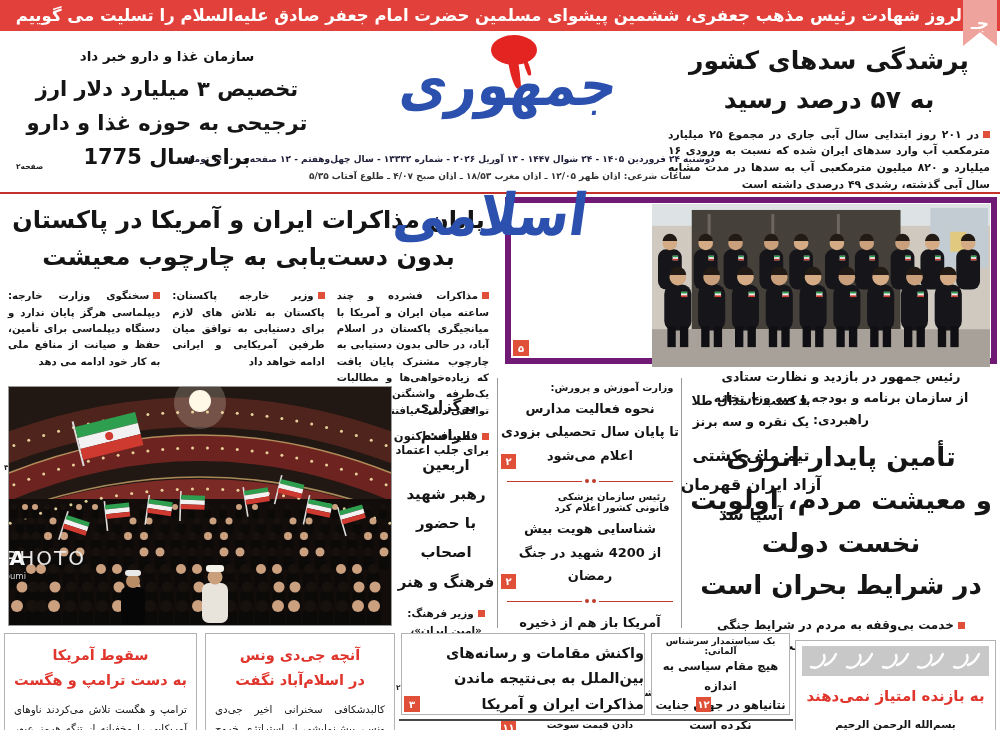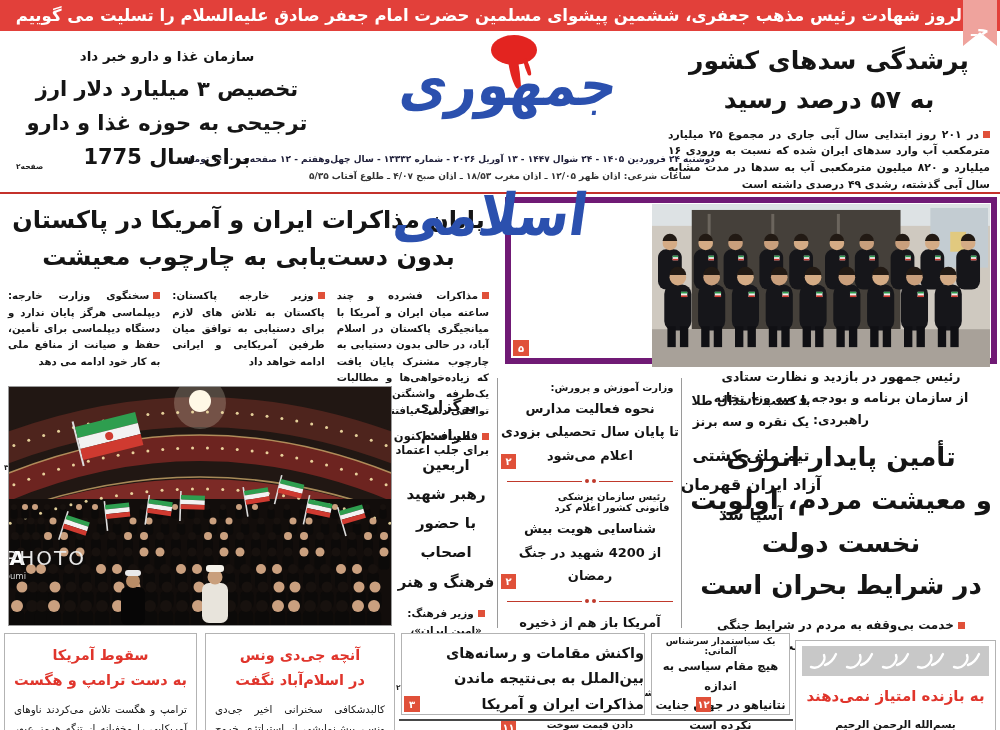--- a/index.html
+++ b/index.html
@@ -5,21 +5,21 @@
   * { box-sizing: border-box; margin: 0; padding: 0; }
   body { background:#e9e9e9; font-family:"DejaVu Sans", sans-serif; }
   .page { position:relative; width:1000px; height:730px; margin:0 auto; background:#fff;
           overflow:hidden; direction:rtl; color:#151515; }
 
   
   .banner { position:absolute; left:0; top:0; width:100%; height:31px; background:#e2403a;
             color:#fff; display:flex; align-items:center; justify-content:center;
             font-size:16.5px; font-weight:bold; z-index:2; }
   .corner-tab { position:absolute; right:3px; top:0; width:34px; height:46px; background:#efa39d;
-            color:#fff; font-size:17px; font-weight:bold; z-index:3; text-align:center; padding-top:20px;
+            color:#fff; font-size:17px; font-weight:bold; z-index:3; text-align:center; padding-top:13px;
             clip-path:polygon(0 0,100% 0,100% 100%,50% 70%,0 100%); }
 
   
   .masthead { position:absolute; left:330px; top:34px; width:340px; height:160px; text-align:center; }
   .logo-wrap { position:relative; height:116px; }
   .blood-drop { position:absolute; left:148px; top:-2px; z-index:1; }
   .logo { position:relative; z-index:2; font-size:52px; font-weight:bold; color:#2b50ae;
           transform:skewX(-8deg) scaleY(1.12); transform-origin:center; letter-spacing:-2px;
           line-height:116px; }
   .dateline { position:absolute; left:-45px; width:430px; top:120px; font-size:9px; font-weight:bold;

